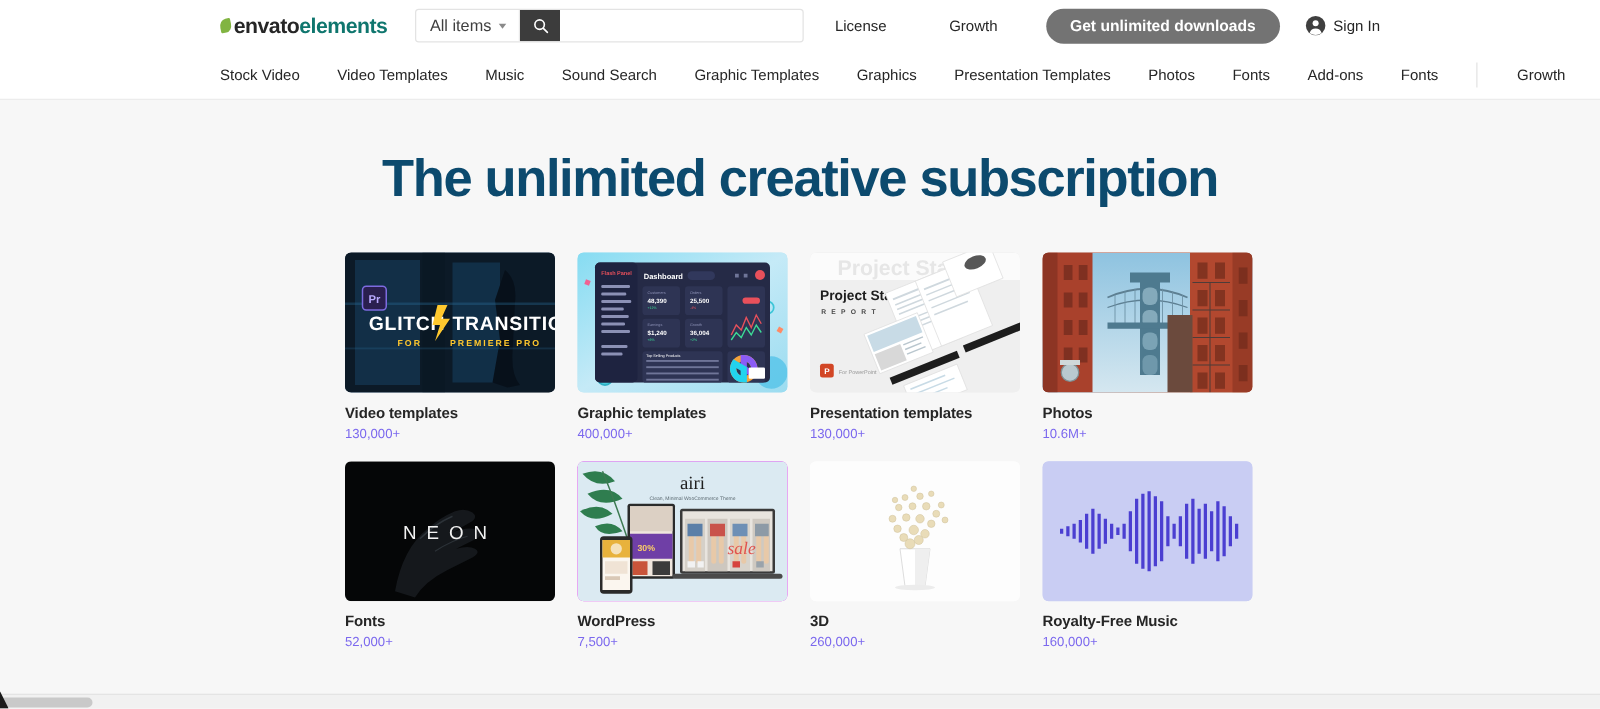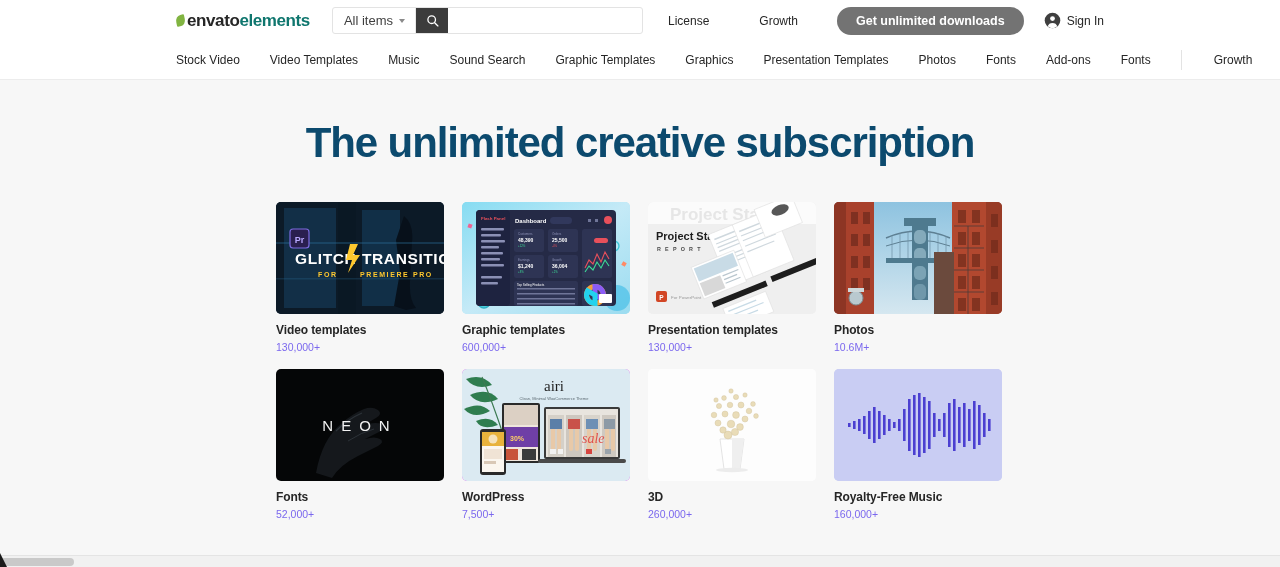--- a/index.html
+++ b/index.html
@@ -396,21 +396,21 @@
           </g>
         <text x="55" y="83.5" font-family="Liberation Sans, sans-serif" font-size="3" fill="#fff">Top Selling Products</text>
         <rect x="120" y="79" width="30" height="25" rx="2.5" fill="#2e3454"></rect>
         <circle cx="133" cy="93" r="8.5" fill="none" stroke="#f4a23b" stroke-width="5"></circle>
         <path d="M133 84.5 a8.5 8.5 0 0 1 7.4 12.6 l-7.4 -4.1 z" fill="none" stroke="#8b5cf6" stroke-width="5"></path>
         <path d="M133 101.5 a8.5 8.5 0 0 1 -7.4 -12.6 l7.4 4.1 z" fill="none" stroke="#22d3ee" stroke-width="5"></path>
         <rect x="137" y="92" width="13" height="9" rx="1" fill="#ffffff"></rect>
       </svg>
     </div>
     <div class="card-title">Graphic templates</div>
-    <div class="card-count">600,000+</div>
+    <div class="card-count">400,000+</div>
   </div>
 
   <div class="card">
     <div class="thumb t-ppt">
       <svg class="svgfill" viewBox="0 0 168 112" preserveAspectRatio="none">
         <rect width="168" height="112" fill="#efefef"></rect>
         <rect x="0" y="0" width="168" height="22" fill="#fbfbfb"></rect>
         <text x="22" y="18" font-family="Liberation Sans, sans-serif" font-size="17" font-weight="700" fill="#e6e6e6">Project Status</text>
         <text x="8" y="38" font-family="Liberation Sans, sans-serif" font-size="11" font-weight="700" fill="#1d1d1d">Project Status</text>
         <text x="9" y="49" font-family="Liberation Sans, sans-serif" font-size="5.4" font-weight="700" fill="#4a4a4a" letter-spacing="4.2">REPORT</text>

